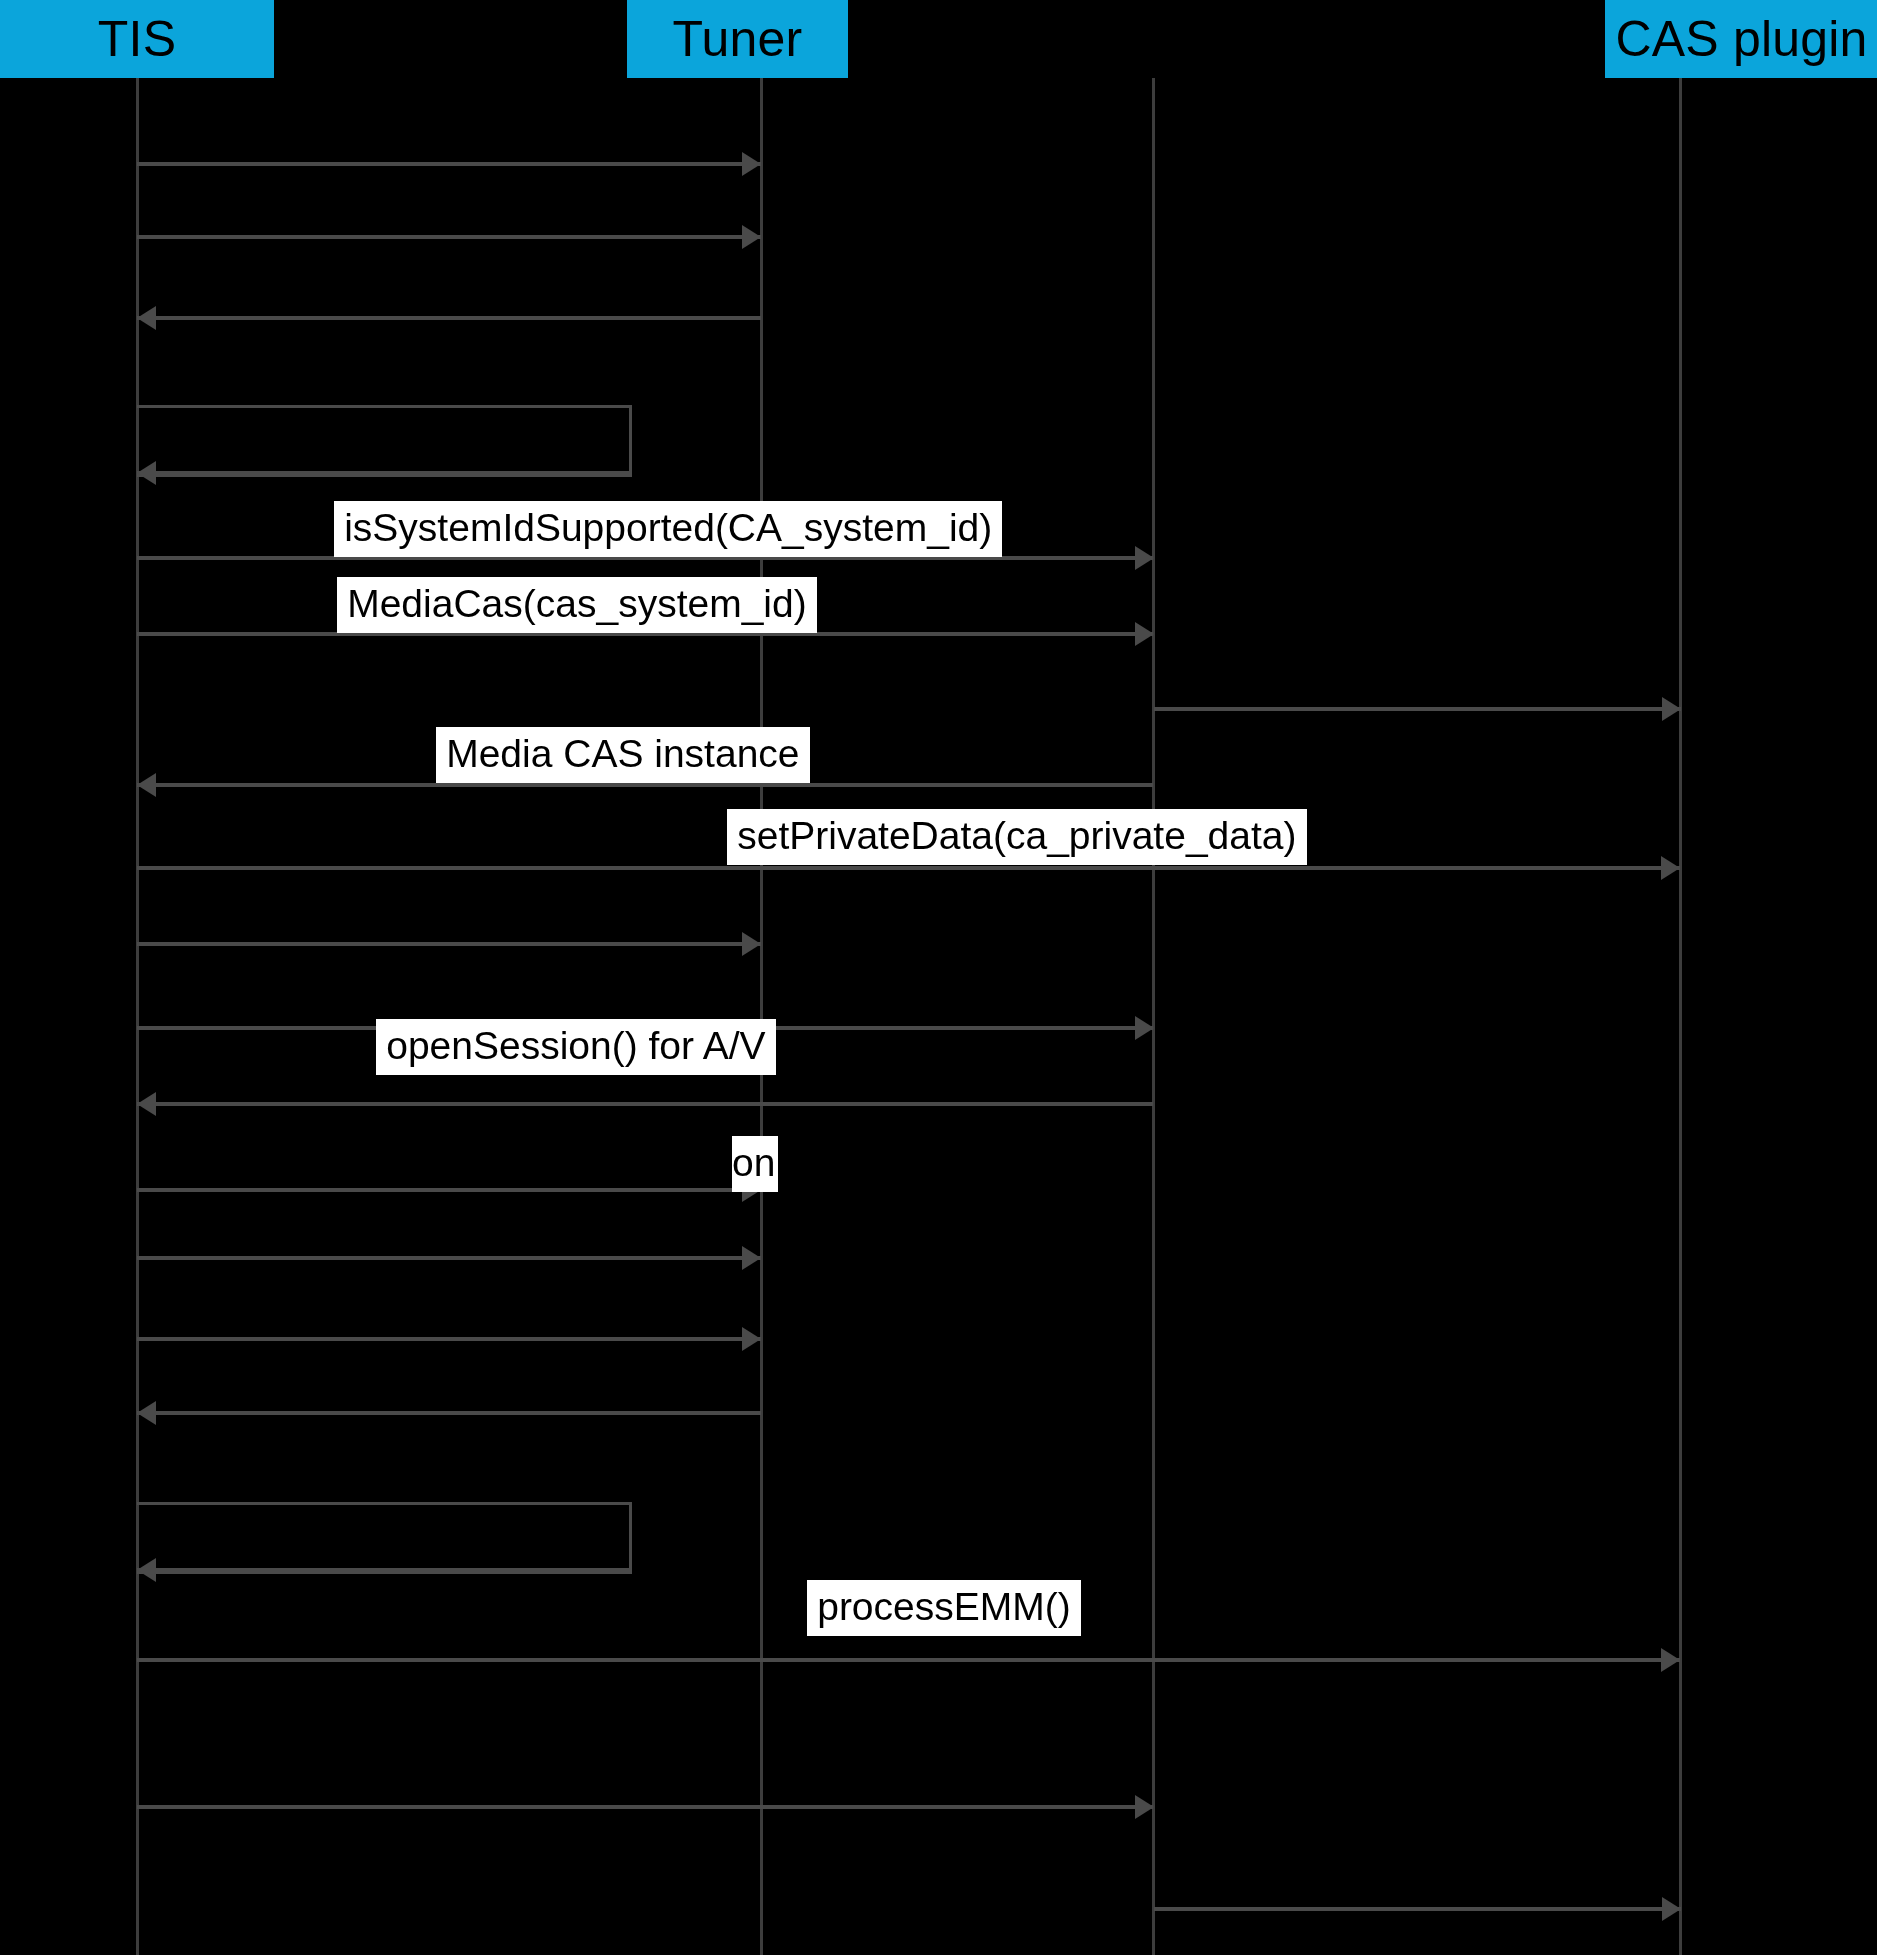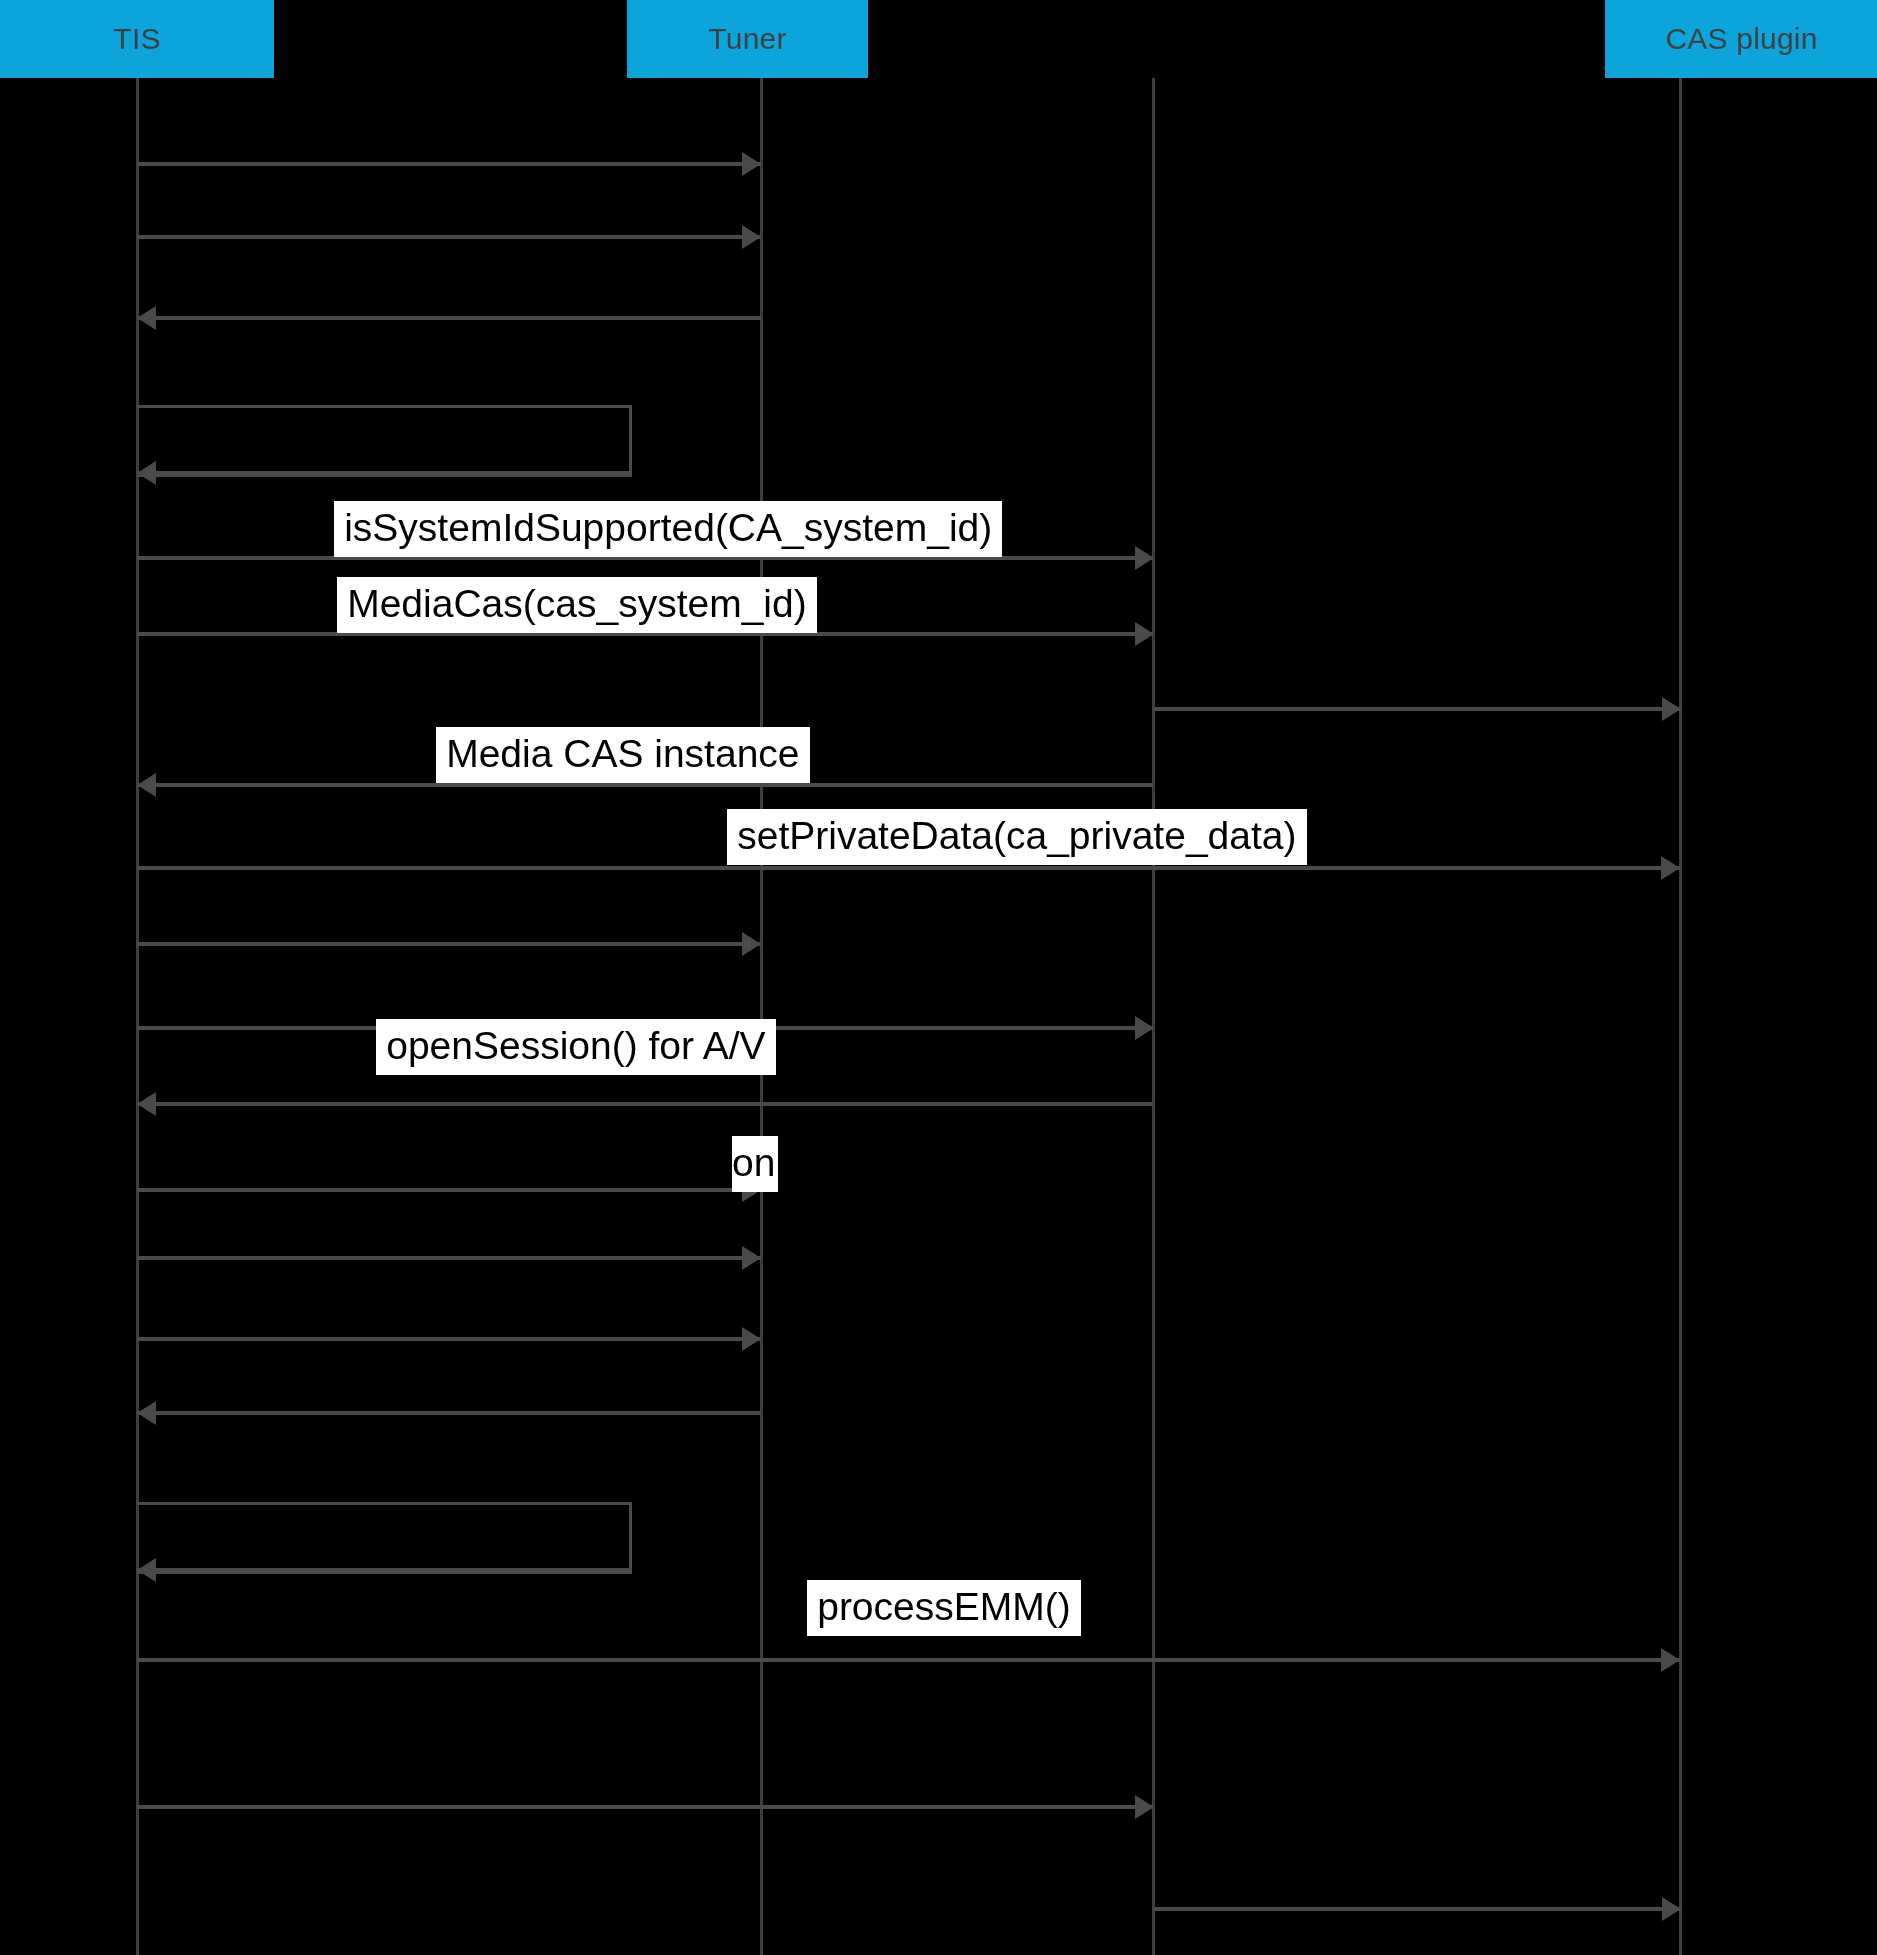--- a/index.html
+++ b/index.html
@@ -2,21 +2,21 @@
 <html style="font-size:6.3px"><head>
 <meta charset="utf-8">
 <title>Media CAS sequence diagram</title>
 <style>
   html,body{margin:0;padding:0;background:#000;}
   body{font-family:"Liberation Sans", sans-serif;}
   #stage{position:relative;width:1878px;height:2035px;background:#000;overflow:hidden;}
 
   
   .pbox{position:absolute;background:#0ba5db;display:flex;align-items:center;justify-content:center;}
-  .pbox span{color:#404040;font-size:30px;line-height:1;letter-spacing:0.2px;white-space:nowrap;}
+  .pbox span{color:#000000;font-size:50px;line-height:1;letter-spacing:0.2px;white-space:nowrap;}
 
   
   .lifeline{position:absolute;width:2.7px;background:#3d3d3d;}
 
   
   .msg{position:absolute;height:0;}
   .msg .line{position:absolute;left:0;top:0;height:3.5px;background:#4a4a4a;}
   .msg .head{position:absolute;top:-10.2px;width:0;height:0;border-top:12px solid transparent;border-bottom:12px solid transparent;}
   .msg.r .head{border-left:19px solid #4a4a4a;}
   .msg.l .head{border-right:19px solid #4a4a4a;}
@@ -35,21 +35,21 @@
 <div id="stage">
 
   <div class="lifeline" style="left:136px;top:78px;height:1879px;"></div>
   <div class="lifeline" style="left:760px;top:78px;height:1879px;"></div>
   <div class="lifeline" style="left:1152px;top:78px;height:1879px;"></div>
   <div class="lifeline" style="left:1679px;top:78px;height:1879px;"></div>
 
   <div class="pbox" style="left:0px;top:0px;width:274px;height:78px;">
     <span>TIS</span>
   </div>
-  <div class="pbox" style="left:627px;top:0px;width:241px;height:78px;">
+  <div class="pbox" style="left:627px;top:0px;width:221px;height:78px;">
     <span>Tuner</span>
   </div>
   <div class="pbox" style="left:1605px;top:0px;width:273px;height:78px;">
     <span>CAS plugin</span>
   </div>
 
   <div class="msg r" style="left:137px;top:162px;width:624px;">
     <div class="line" style="width:624px;"></div>
     <div class="head" style="left:605px;"></div>
   </div>

